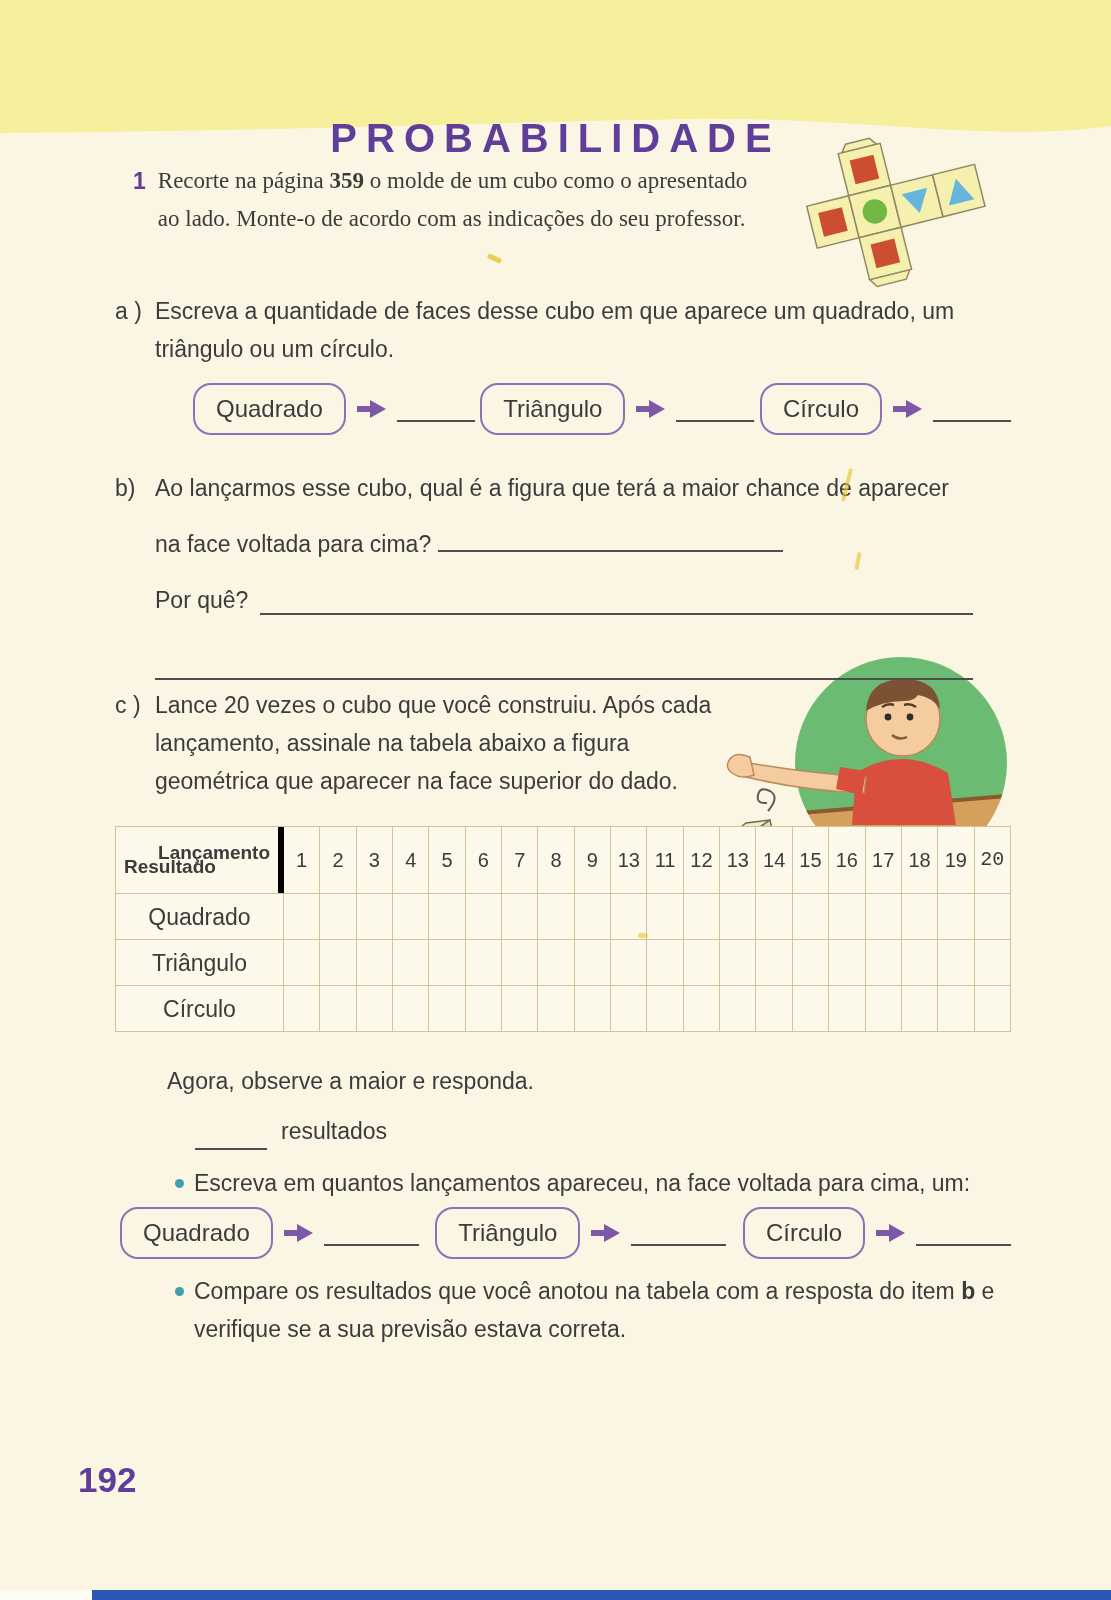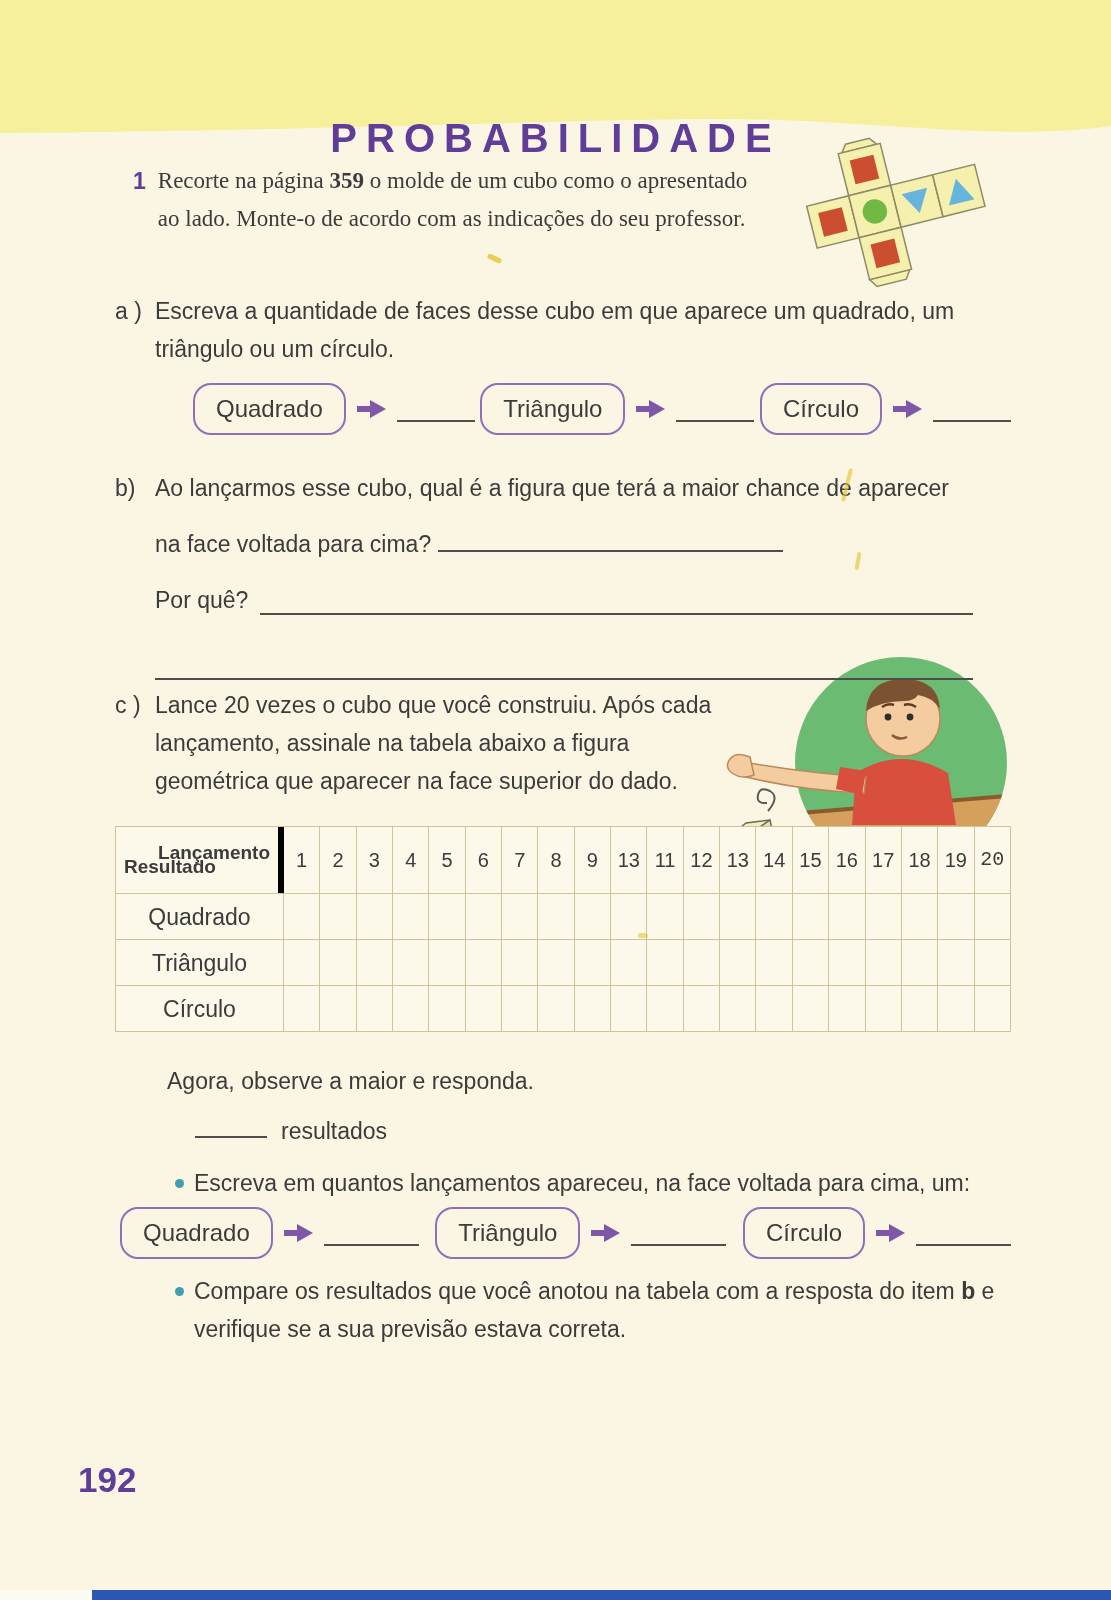--- a/index.html
+++ b/index.html
@@ -68,21 +68,21 @@
   .cells { display:flex; flex:1; }
   .cell { flex:1; border-right:1px solid #cdc49a; display:flex; align-items:center; justify-content:center; }
   .cell:last-child { border-right:none;font-family:Liberation Mono, monospace; }
   .head-cell { font-size:20px; }
 
   
   .intro { margin-top:30px; margin-left:52px; }
   .bullet-item { display:flex; gap:10px; margin-left:60px; margin-top:14px; }
   .bullet-dot { width:9px; height:9px; border-radius:50%; background:#3f9fb0; flex:none; margin-top:15px; }
   .bullet-text { max-width:845px; }
-  .answer-inline { margin-left:80px; margin-top:12px; display:flex; align-items:flex-start; gap:14px; }
+  .answer-inline { margin-left:80px; margin-top:12px; display:flex; align-items:flex-end; gap:14px; }
   .blank-res { width:72px; }
 
   
   .cube-net { position:absolute; left:793px; top:133px; width:218px; height:188px; }
   .boy { position:absolute; left:688px; top:645px; width:332px; height:236px; }
 
   .page-number { position:absolute; left:78px; top:1460px; font-size:35px; font-weight:bold; color:#5f3d99; }
   .bottom-strip { position:absolute; left:92px; right:0; bottom:0; height:10px; background:#2d55b2; }
   .bottom-left-white { position:absolute; left:0; bottom:0; width:92px; height:10px; background:#fdfcf4; }
 

